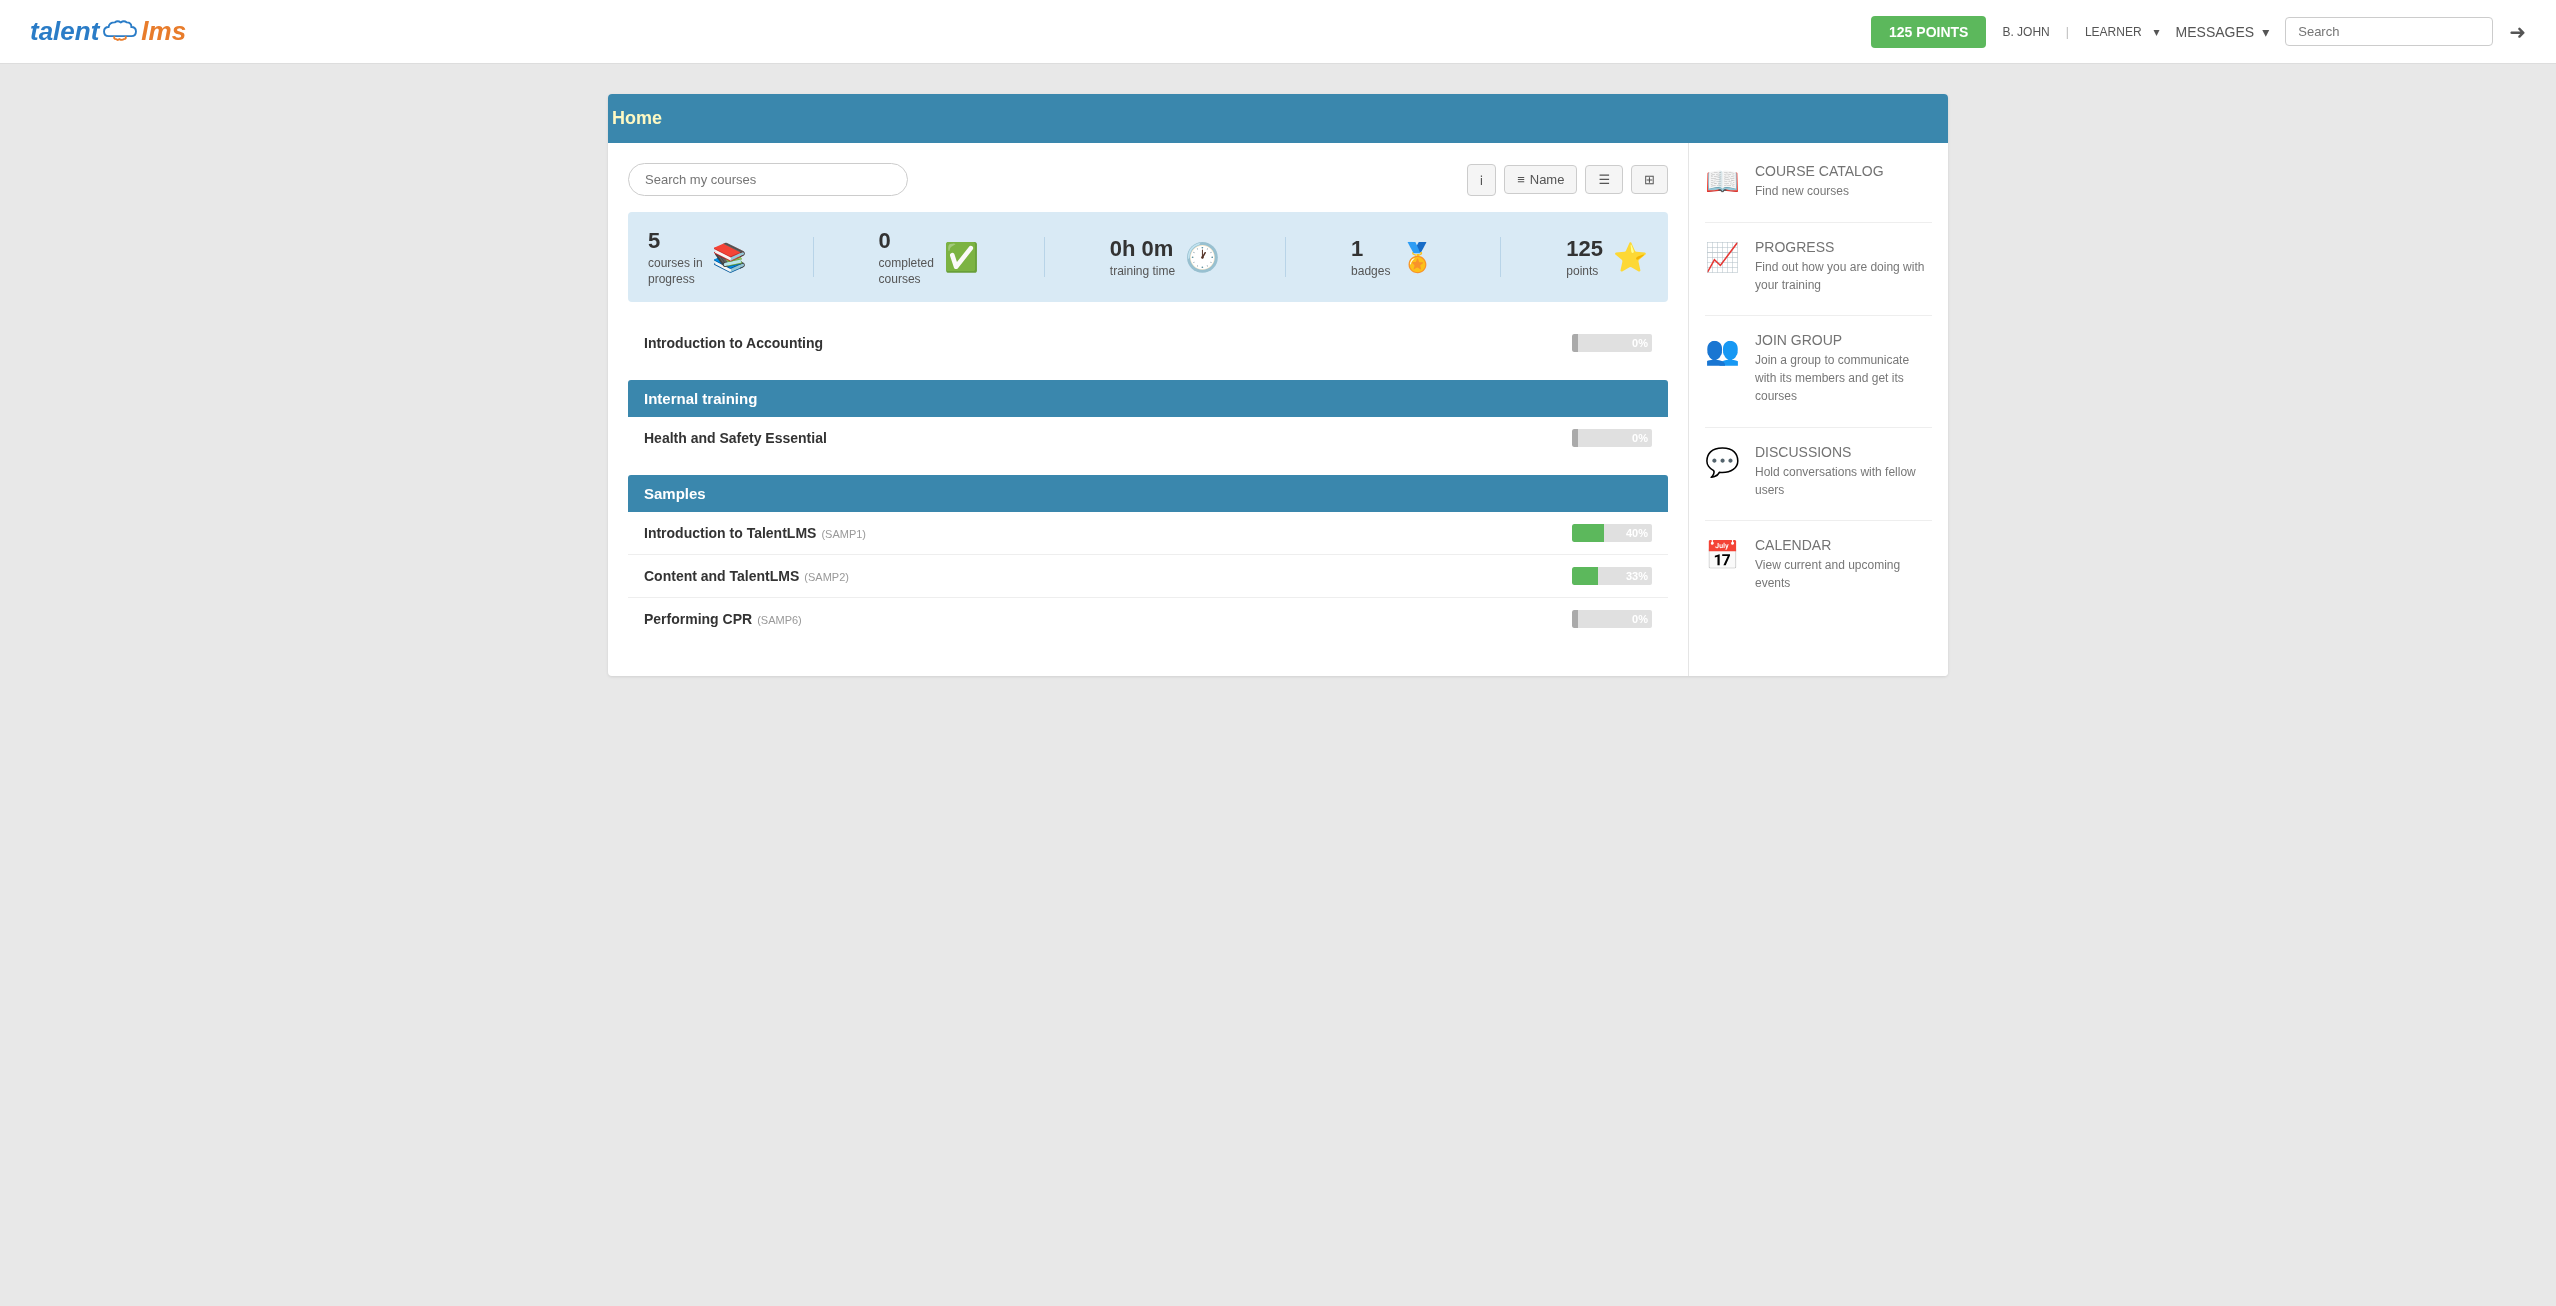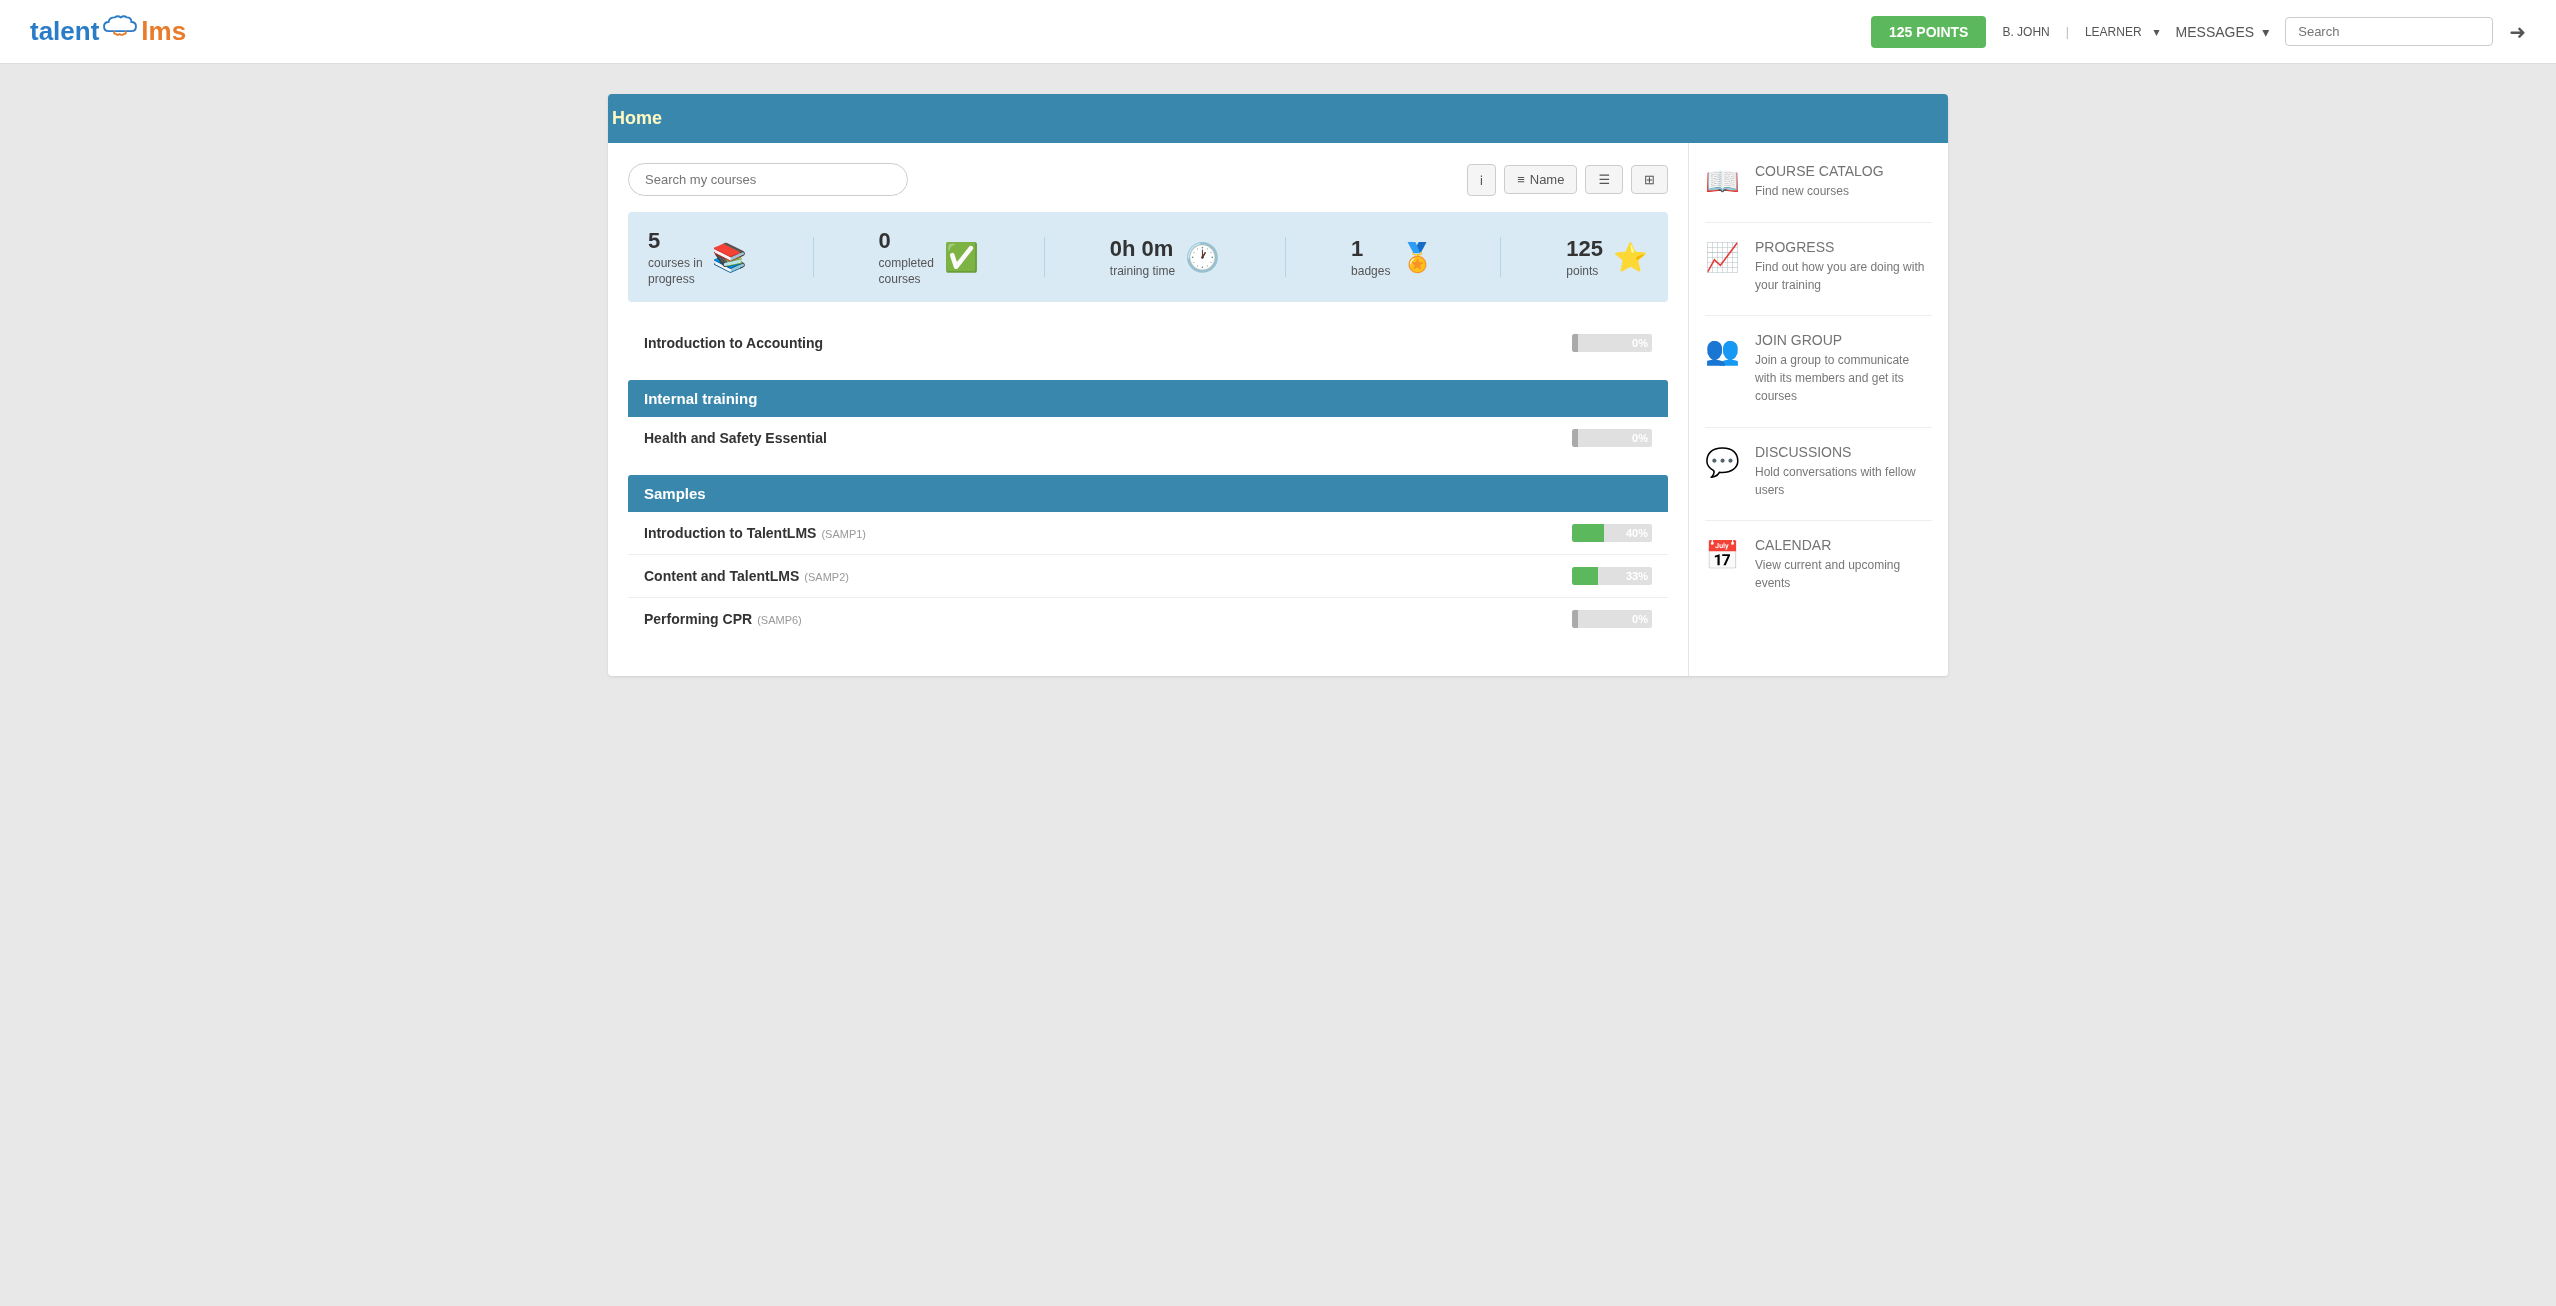--- a/index.html
+++ b/index.html
@@ -8,21 +8,21 @@
     
     .header {
       background: #fff;
       border-bottom: 1px solid #ddd;
       padding: 0 30px;
       height: 64px;
       display: flex;
       align-items: center;
       justify-content: space-between;
     }
-    .logo { display: flex; align-items: flex-start; }
+    .logo { display: flex; align-items: center; font-style: italic; }
     .logo-text-talent { color: #2a7cc7; font-size: 26px; font-weight: bold; }
     .logo-text-lms { color: #e87c2b; font-size: 26px; font-weight: bold; }
     .logo-cloud {
       display: inline-block;
       width: 38px;
       height: 22px;
       margin: 0 2px;
       position: relative;
       top: -2px;
     }

